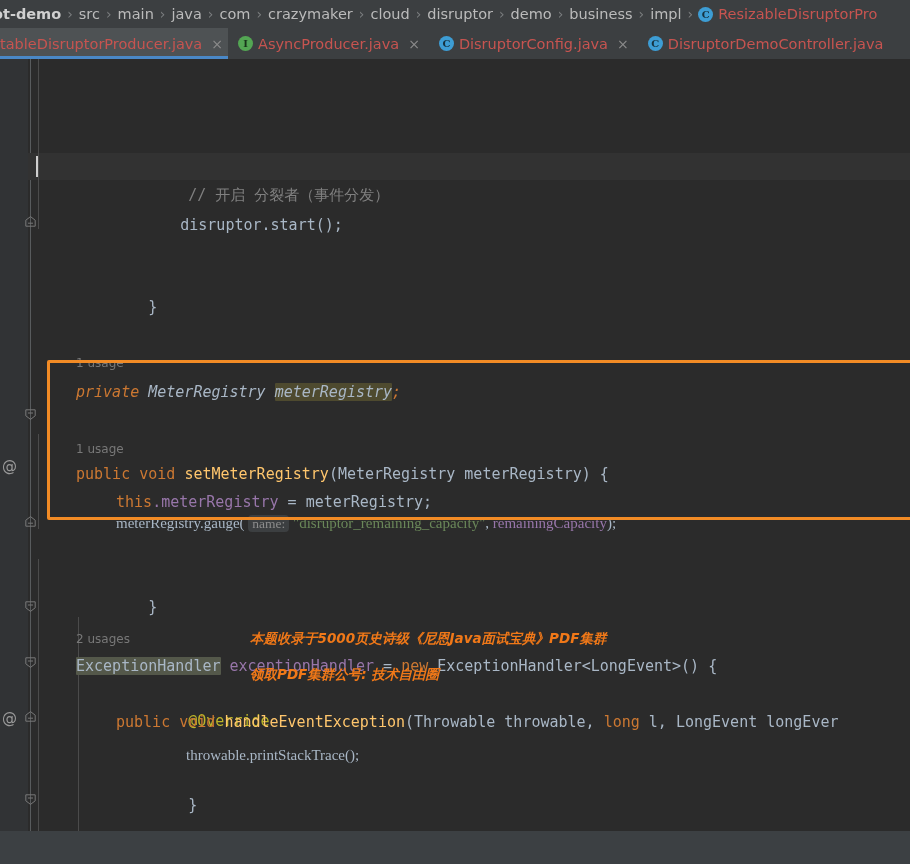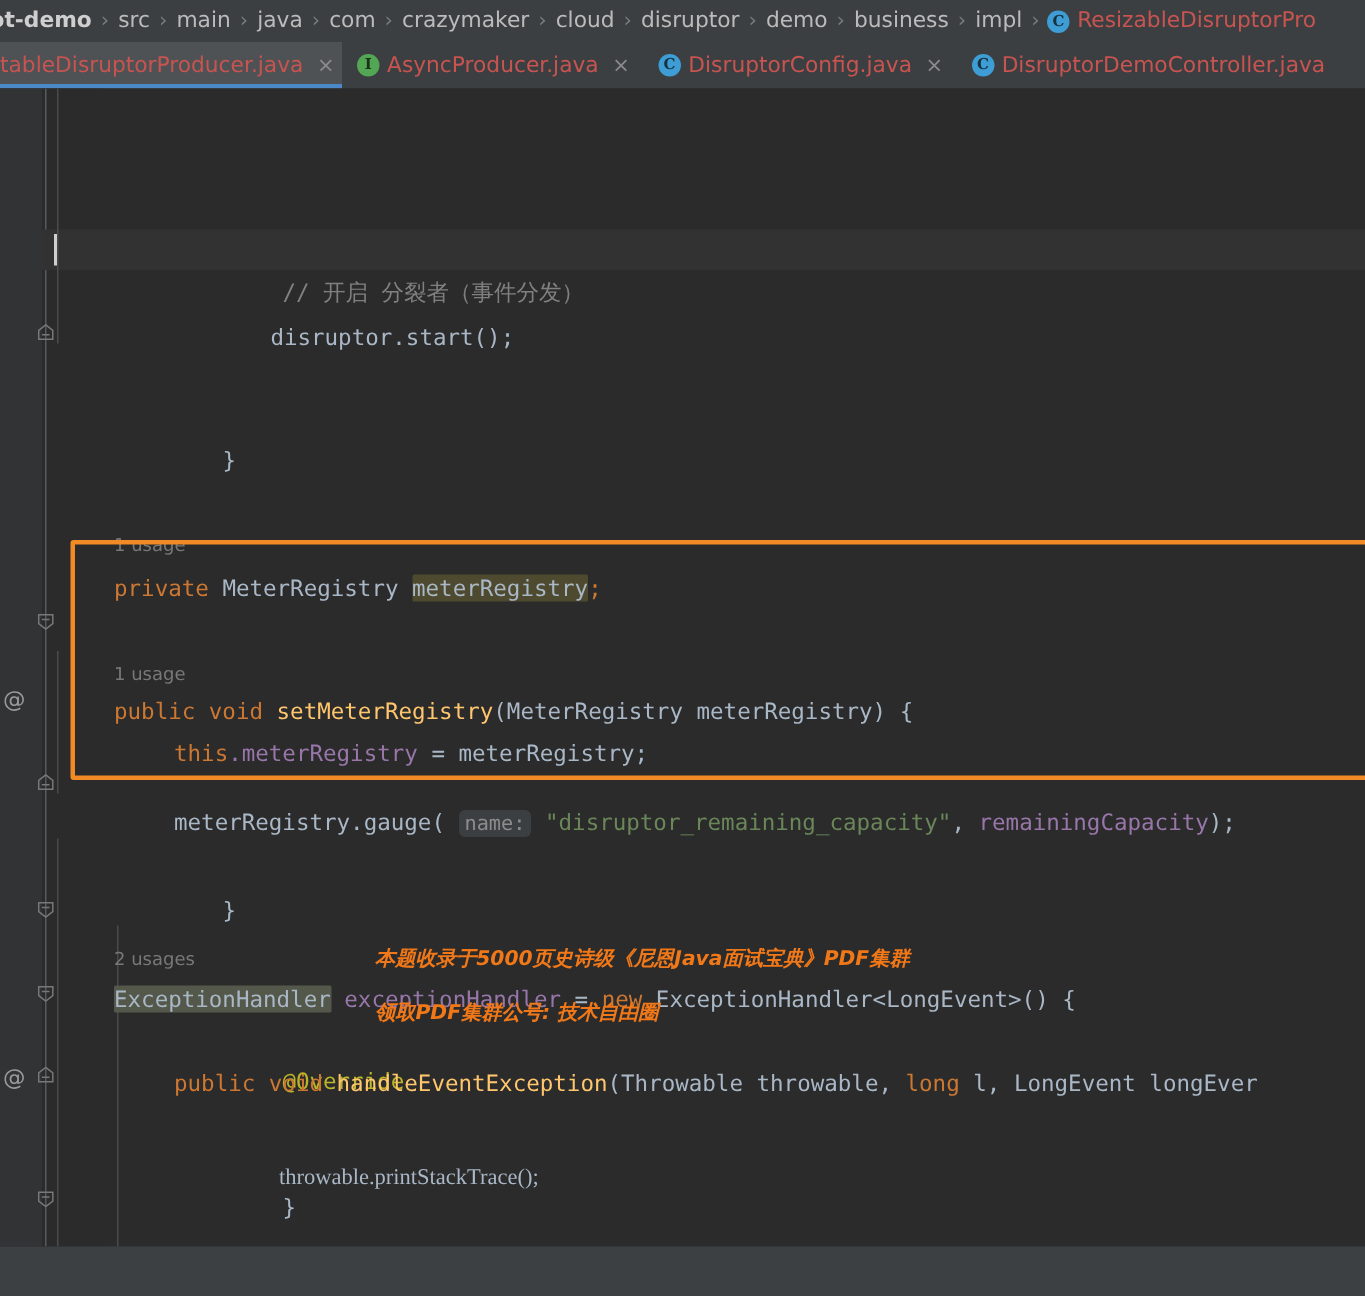--- a/index.html
+++ b/index.html
@@ -378,45 +378,45 @@
         <span class="plain">disruptor.start();</span>
       </div>
 
 
       <div class="line" style="left:8px; top:208px;">
         <span class="plain">}</span>
       </div>
 
       <div class="usage" style="left:8px; top:294px;">1 usage</div>
 
-      <div class="line" style="left:8px; top:320px;"><span class="kw">private</span><span class="plain"> </span><span class="type">MeterRegistry</span><span class="plain"> </span><span class="occ">meterRegistry</span><span class="semi">;</span></div>
+      <div class="line" style="left:8px; top:320px;font-style:italic;"><span class="kw">private</span><span class="plain"> </span><span class="type">MeterRegistry</span><span class="plain"> </span><span class="occ">meterRegistry</span><span class="semi">;</span></div>
 
       <div class="usage" style="left:8px; top:380px;">1 usage</div>
 
       <div class="line" style="left:8px; top:402px;"><span class="kw">public</span><span class="plain"> </span><span class="kw">void</span><span class="plain"> </span><span class="fn">setMeterRegistry</span><span class="plain">(MeterRegistry meterRegistry) {</span></div>
 
       <div class="line" style="left:48px; top:430px;"><span class="kw">this</span><span class="field">.meterRegistry</span><span class="plain"> = meterRegistry;</span></div>
 
-      <div class="line" style="left:48px; top:476px;"><span class="plain">meterRegistry.gauge(</span><span class="plain"> </span><span class="hint">name:</span><span class="plain"> </span><span class="str">"disruptor_remaining_capacity"</span><span class="plain">, </span><span class="field">remainingCapacity</span><span class="plain">);</span></div>
+      <div class="line" style="left:48px; top:451px;font-family:Liberation Serif, serif;"><span class="plain">meterRegistry.gauge(</span><span class="plain"> </span><span class="hint">name:</span><span class="plain"> </span><span class="str">"disruptor_remaining_capacity"</span><span class="plain">, </span><span class="field">remainingCapacity</span><span class="plain">);</span></div>
 
       <div class="line" style="left:8px; top:508px;">
         <span class="plain">}</span>
       </div>
 
       <div class="usage" style="left:8px; top:570px;">2 usages</div>
 
       <div class="line" style="left:8px; top:594px;"><span class="occ-green">ExceptionHandler</span><span class="field"> exceptionHandler </span><span class="plain">= </span><span class="kw">new</span><span class="plain"> ExceptionHandler&lt;LongEvent&gt;() {</span></div>
 
       <div class="line" style="left:48px; top:622px;">
         <span class="anno">@Override</span>
       </div>
 
       <div class="line" style="left:48px; top:650px;"><span class="kw">public</span><span class="plain"> </span><span class="kw">void</span><span class="plain"> </span><span class="fn">handleEventException</span><span class="plain">(Throwable throwable, </span><span class="kw">long</span><span class="plain"> l, LongEvent longEver</span></div>
 
-      <div class="line" style="left:88px; top:686px;font-family:Liberation Serif, serif;">
+      <div class="line" style="left:88px; top:656px;font-family:Liberation Serif, serif;">
         <span class="plain">throwable.printStackTrace();</span>
       </div>
 
       <div class="line" style="left:48px; top:706px;">
         <span class="plain">}</span>
       </div>
 
       <div class="line" style="left:48px; top:760px;">
         
       </div>

